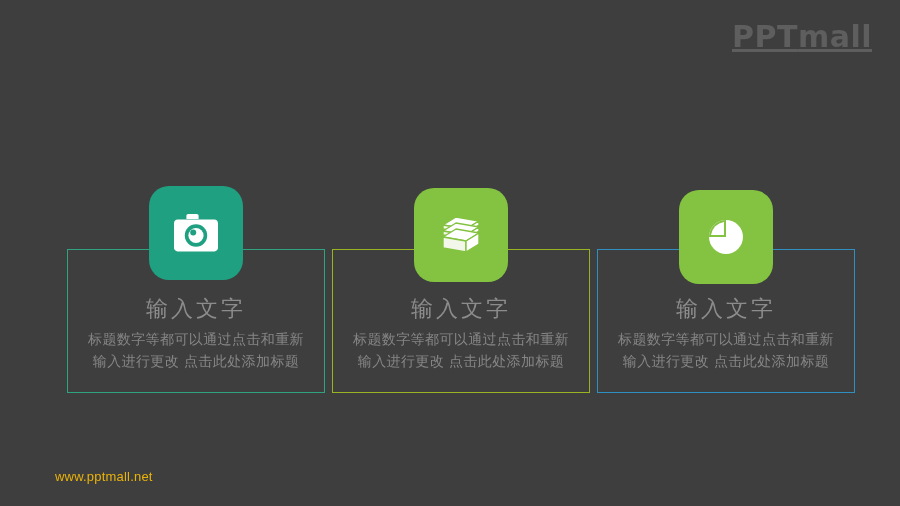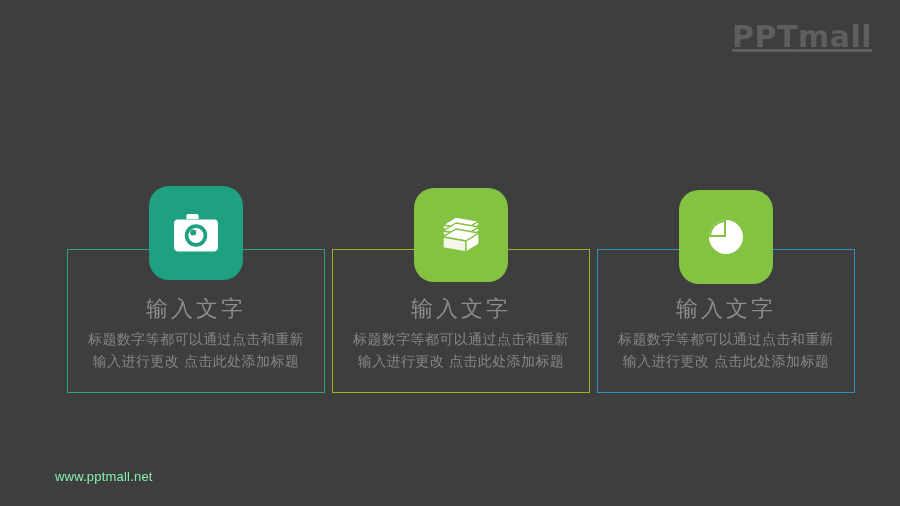--- a/index.html
+++ b/index.html
@@ -37,21 +37,21 @@
   }
   .brand .b-ppt { color: #5e5e5e; }
   .brand .b-mall { color: #5e5e5e; }
 
   
   .footer-url {
     position: absolute;
     left: 55px;
     bottom: 22px;
     font-size: 13px;
-    color: #86efac;
+    color: #eab308;
     letter-spacing: 0.2px;
   }
 
   
   .columns {
     position: absolute;
     left: 0;
     top: 0;
     width: 900px;
     height: 506px;

